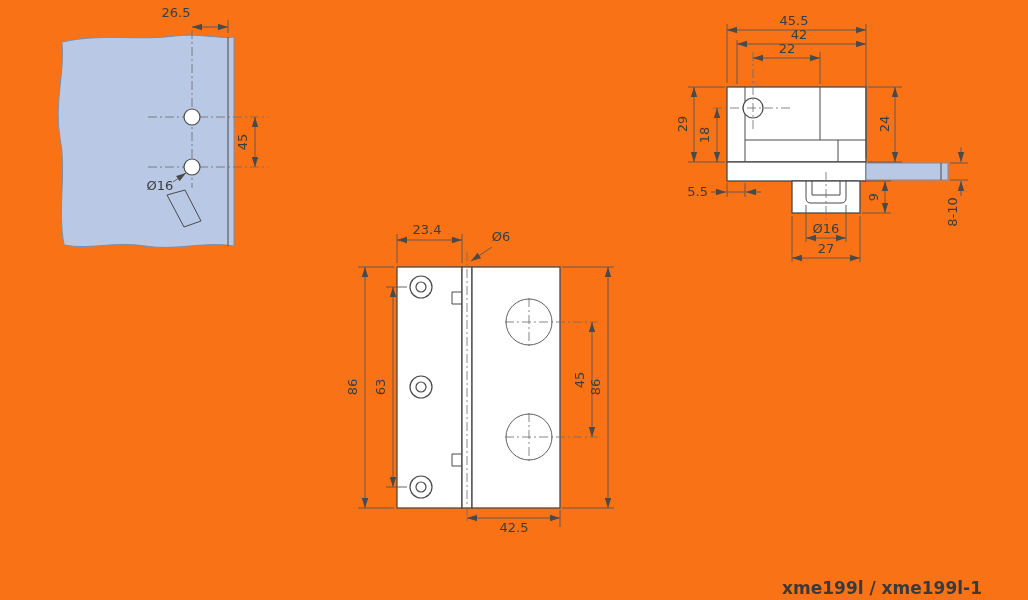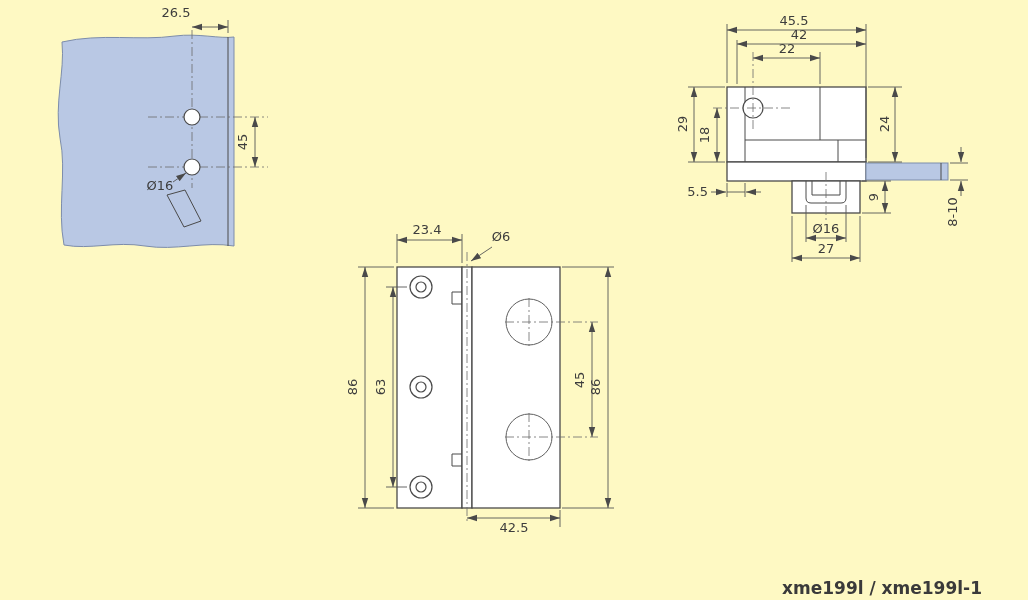--- a/index.html
+++ b/index.html
@@ -1,16 +1,16 @@
 <!DOCTYPE html>
 <html><head>
 <meta charset="utf-8">
 <style>
   html,body{margin:0;padding:0;background:#ffffff;}
-  .canvas{position:relative;width:1028px;height:600px;background:#fef9c3;overflow:hidden;}
+  .canvas{position:relative;width:1028px;height:600px;background:#f97316;overflow:hidden;}
   svg text{font-family:"DejaVu Sans","Liberation Sans",sans-serif;font-size:13px;fill:#3d3d3d;}
   svg text.title-text{font-size:17px;font-weight:600;fill:#3a3a3a;}
   .oline{fill:#ffffff;stroke:#4a4a4a;stroke-width:1.3;}
   .thin{fill:none;stroke:#4a4a4a;stroke-width:1;}
   .glass{stroke:#7d8dab;stroke-width:1;}
   .hole{fill:#ffffff;stroke:#4a4a4a;stroke-width:1.2;}
   .ghost{fill:none;stroke:#5f5f5f;stroke-width:1;}
   .dim{fill:none;stroke:#565656;stroke-width:0.9;}
   .cl{fill:none;stroke:#6a6a6a;stroke-width:0.8;stroke-dasharray:9 3 2 3;}
 </style>

